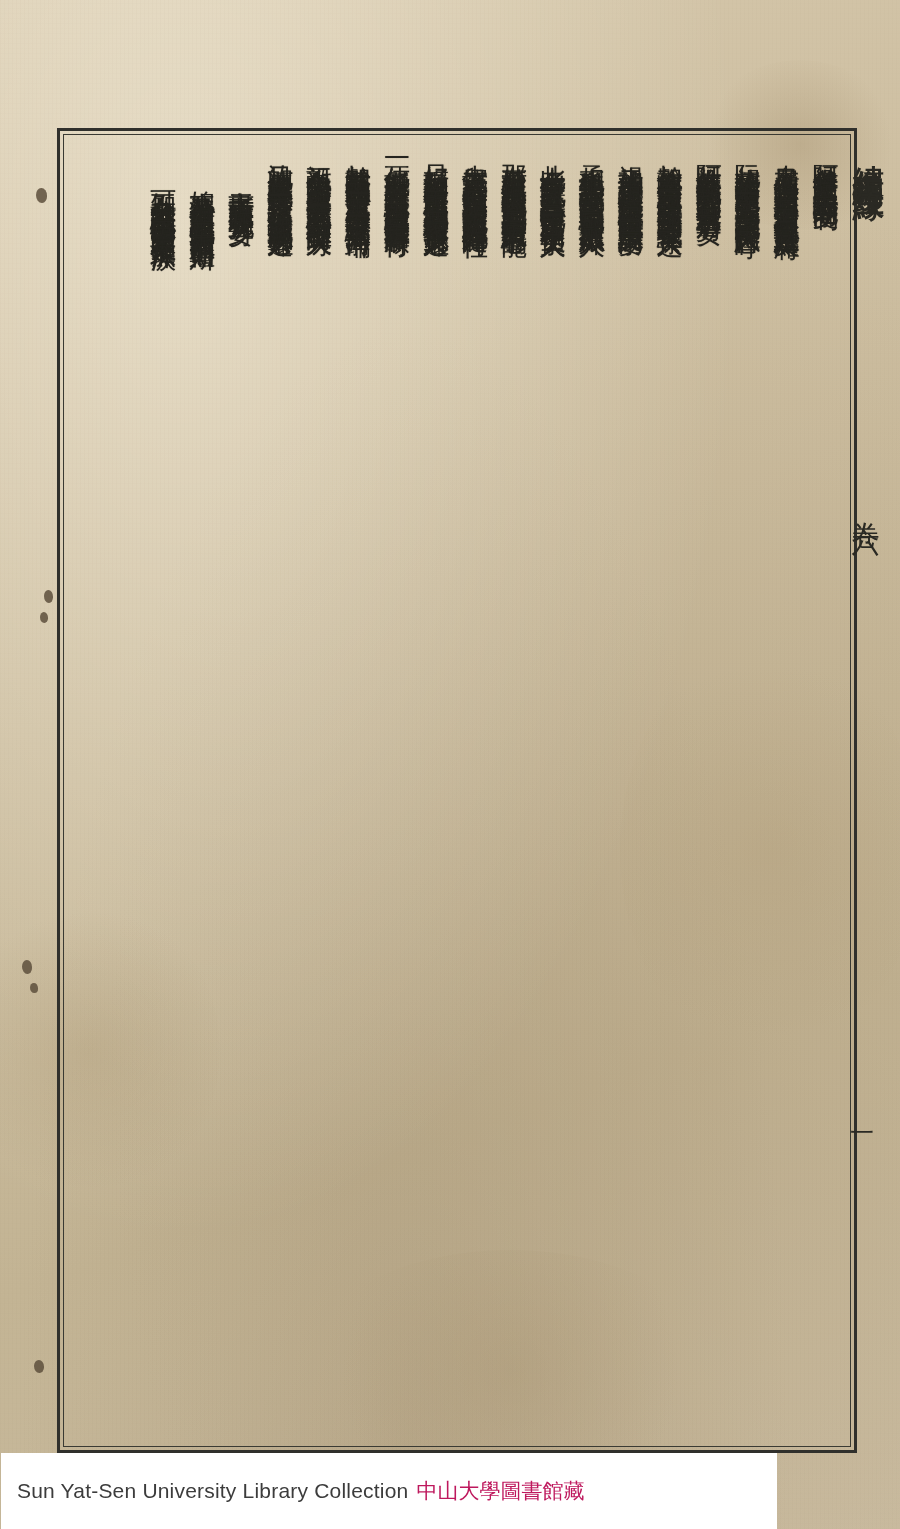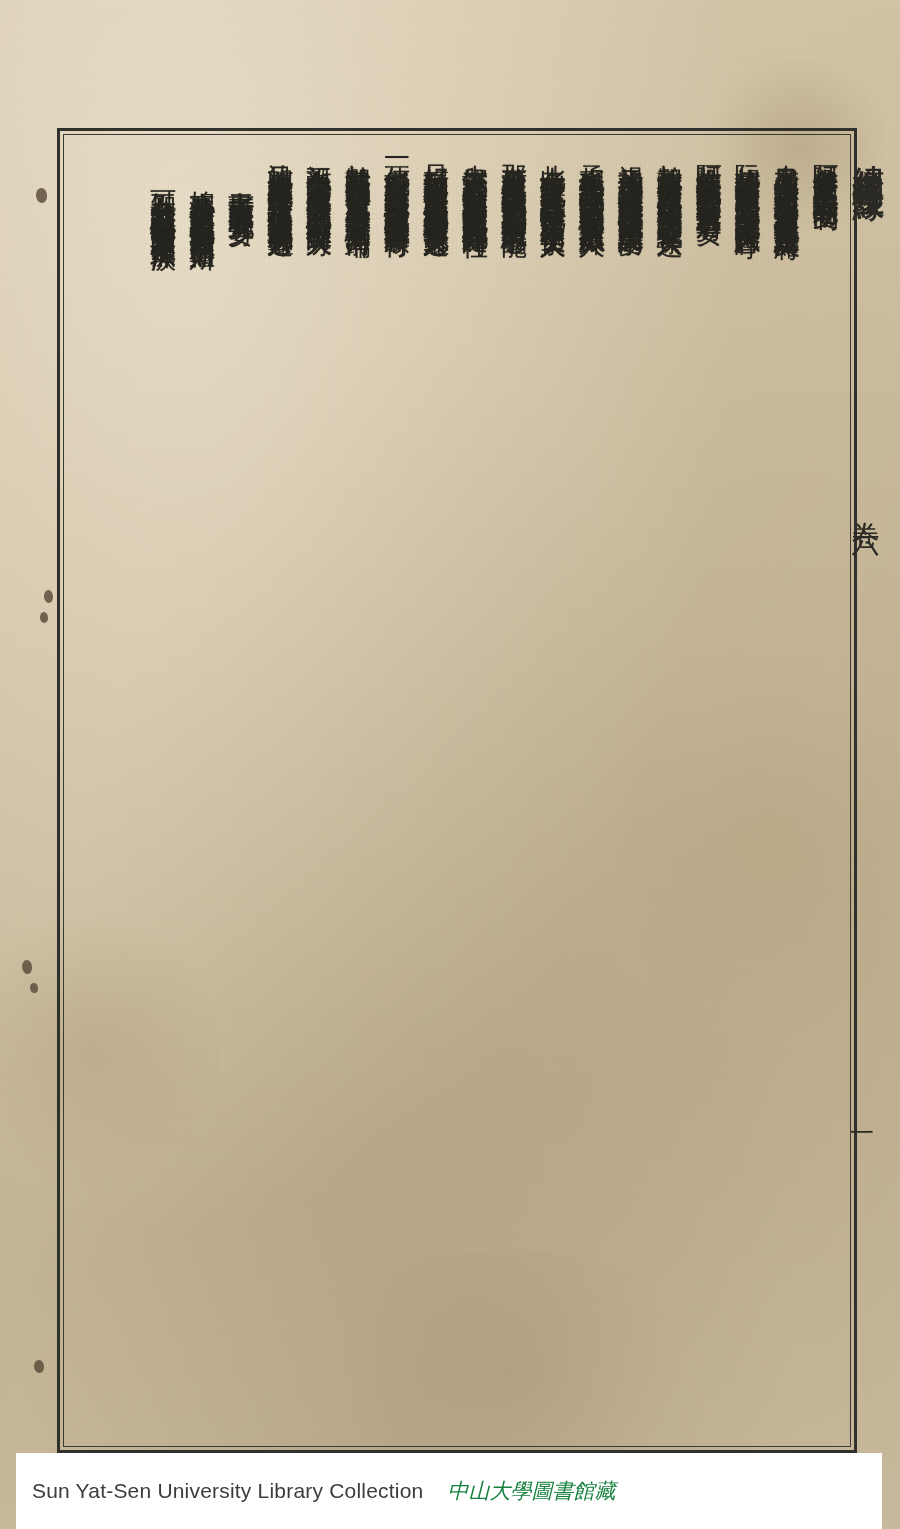--- a/index.html
+++ b/index.html
@@ -132,42 +132,41 @@
     writing-mode: vertical-rl;
     text-orientation: upright;
     font-family: "DejaVu Serif", serif;
     font-size: 24px;
     color: #2a2923;
   }
 
   
   #footer {
     position: absolute;
-    left: 16px;
+    left: 1px;
     bottom: 0;
-    width: 866px;
+    width: 776px;
     height: 76px;
     background: #ffffff;
     display: flex;
     align-items: center;
     padding-left: 16px;
     box-sizing: border-box;
   }
   #footer .en {
     font-family: "Liberation Sans", sans-serif;
     font-size: 21px;
     color: #3c3c3c;
     letter-spacing: 0.2px;
   }
   #footer .zh {
     font-family: "DejaVu Serif", serif;
     font-size: 21px;
-    color: #15803d;
-    margin-left: 24px;
-    font-style: italic;
+    color: #be185d;
+    margin-left: 8px;
   }
 </style>
 </head>
 <body>
 
 <div id="page">
 
   <div id="grain"></div>
 
   <div class="stain" style="left:700px;top:60px;width:200px;height:170px;background:radial-gradient(circle,rgba(150,128,92,0.30),rgba(150,128,92,0) 70%);"></div>

